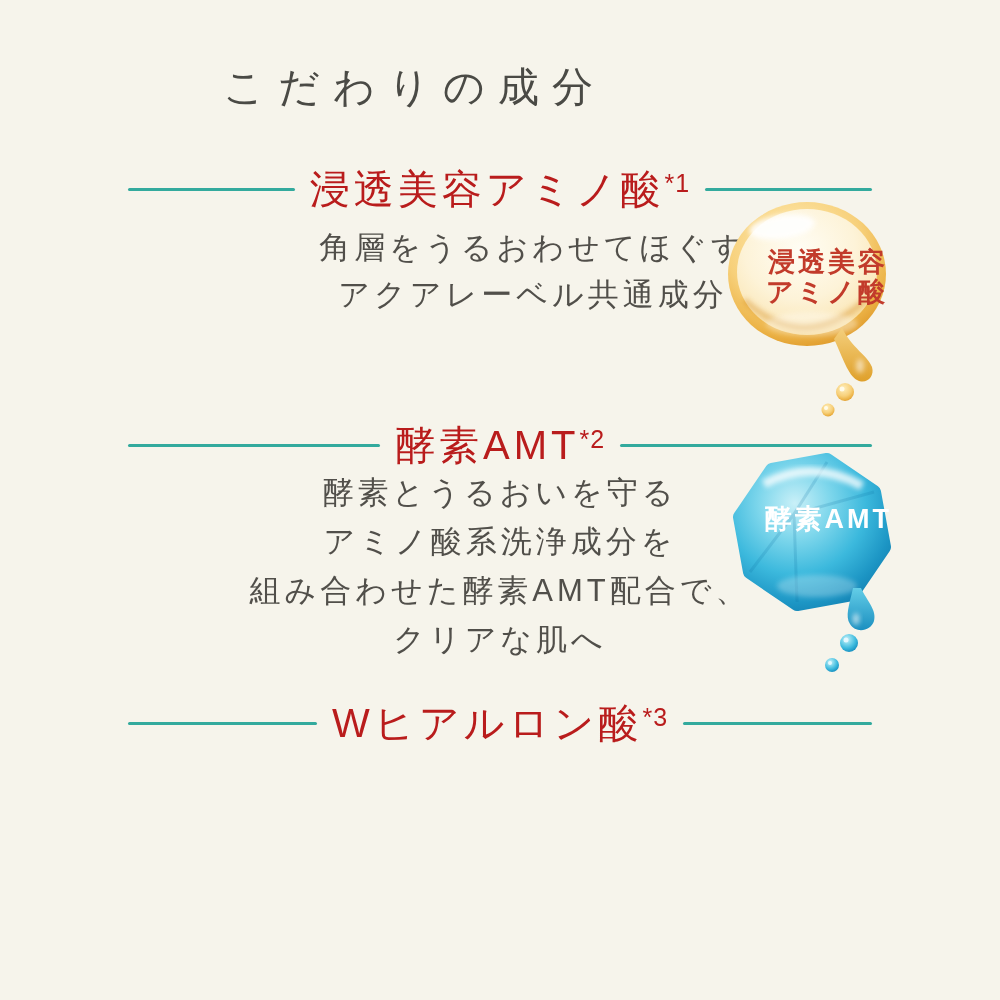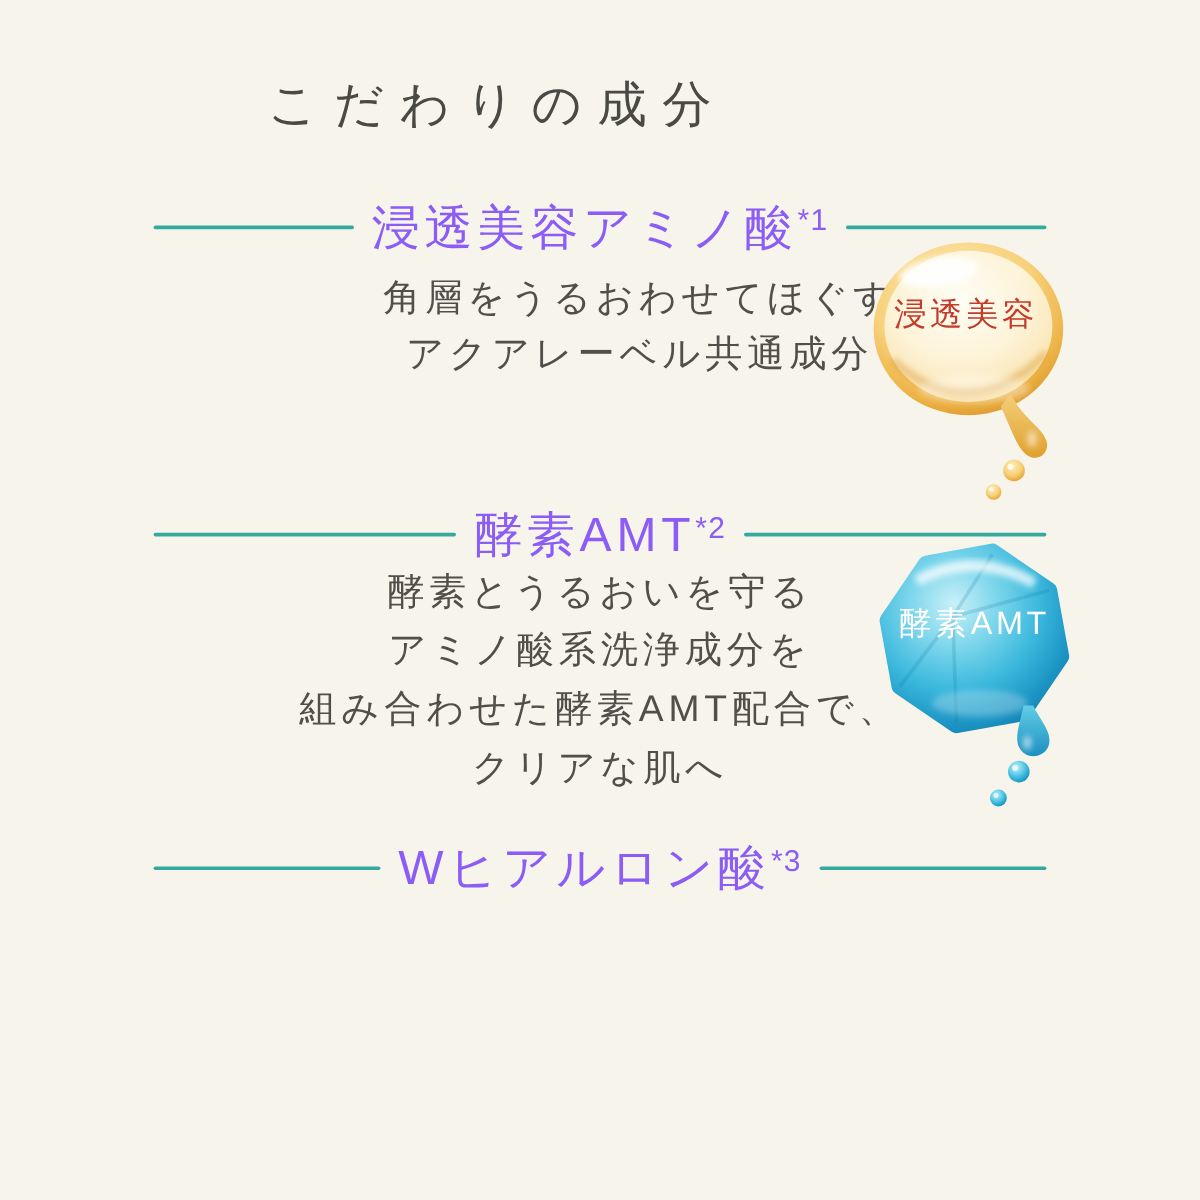--- a/index.html
+++ b/index.html
@@ -14,21 +14,21 @@
     text-align:center; font-size:41px; font-weight:500;
     color:#4a4a45; letter-spacing:13px; text-indent:13px;
   }
   
   .sec-head {
     position:absolute; left:128px; width:744px; height:54px;
     display:flex; align-items:center; gap:15px;
   }
   .sec-head .rule { flex:1 1 auto; height:3px; background:#33aa9d; border-radius:2px; }
   .sec-head .txt {
-    flex:0 0 auto; white-space:nowrap; color:#8b5cf6;
+    flex:0 0 auto; white-space:nowrap; color:#b91c1c;
     font-size:40px; font-weight:500; letter-spacing:4px;text-align:center;
   }
   .sec-head .sup {
     display:inline-block; font-size:25px; letter-spacing:1px;
     transform:translateY(-11px);
   }
   .head-1 { top:162px; }
   .head-2 { top:402px;margin-top:16px; }
   .head-3 { top:696px; }
   
@@ -43,21 +43,21 @@
   .footnotes {
     position:absolute; left:112px; top:851px; width:840px;
     color:#514f49; font-size:23px; line-height:28.5px; letter-spacing:1px;
   }
   
   .badge { position:absolute; }
   .badge svg { position:absolute; left:0; top:0; }
   .badge-gold { left:722px; top:196px; width:170px; height:230px; }
   .badge-blue { left:722px; top:452px; width:180px; height:230px; }
   .badge-label {
-    position:absolute; text-align:center; font-weight:normal; white-space:nowrap;
+    position:absolute; text-align:right; font-weight:bold; white-space:nowrap;
   }
   .badge-gold .badge-label {
     left:0; width:166px; top:51px;
     font-size:27px; line-height:30px; letter-spacing:3px; color:#c23b2b;
   }
   .badge-blue .badge-label {
     left:10px; width:160px; top:52px;
     font-size:27px; line-height:30px; letter-spacing:3px; color:#ffffff;
   }
 </style>
@@ -109,20 +109,21 @@
       <ellipse cx="90" cy="128" rx="46" ry="12" fill="#ffffff" opacity="0.35" filter="url(#softG)"></ellipse>
       <path d="M120,132 C130,152 146,160 150,171 C153,181 144,189 135,184 C126,179 121,162 112,143 Z" fill="url(#goldDrip)"></path>
       <ellipse cx="138" cy="170" rx="4" ry="7" fill="#ffffff" opacity="0.55" filter="url(#softG)"></ellipse>
       <circle cx="123" cy="196" r="9" fill="url(#goldOuter)"></circle>
       <circle cx="120" cy="193" r="2.5" fill="#fffdf0" opacity="0.9"></circle>
       <circle cx="106" cy="214" r="6.5" fill="url(#goldOuter)"></circle>
       <circle cx="104" cy="212" r="2" fill="#fffdf0" opacity="0.9"></circle>
     </svg>
     <div class="badge-label">
       <div>浸透美容</div>
+      <div>アミノ酸</div>
     </div>
   </div>
 
   <div class="sec-head head-2">
     <div class="rule"></div>
     <div class="txt"><span>酵素AMT</span><span class="sup">*2</span></div>
     <div class="rule"></div>
   </div>
 
   <div class="body-copy body-2">

